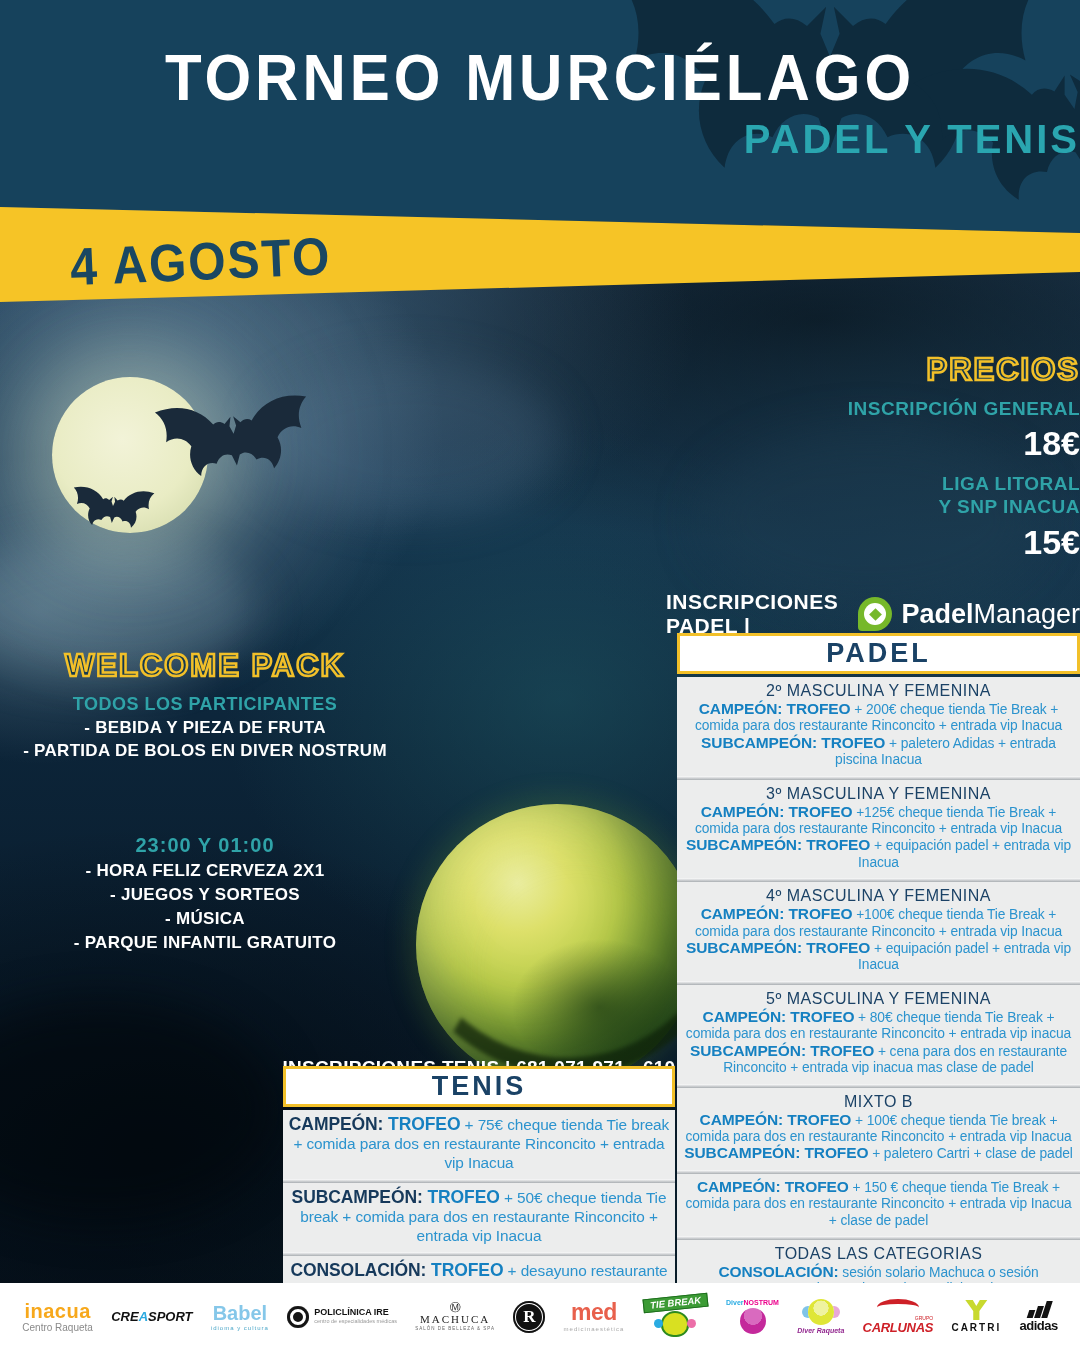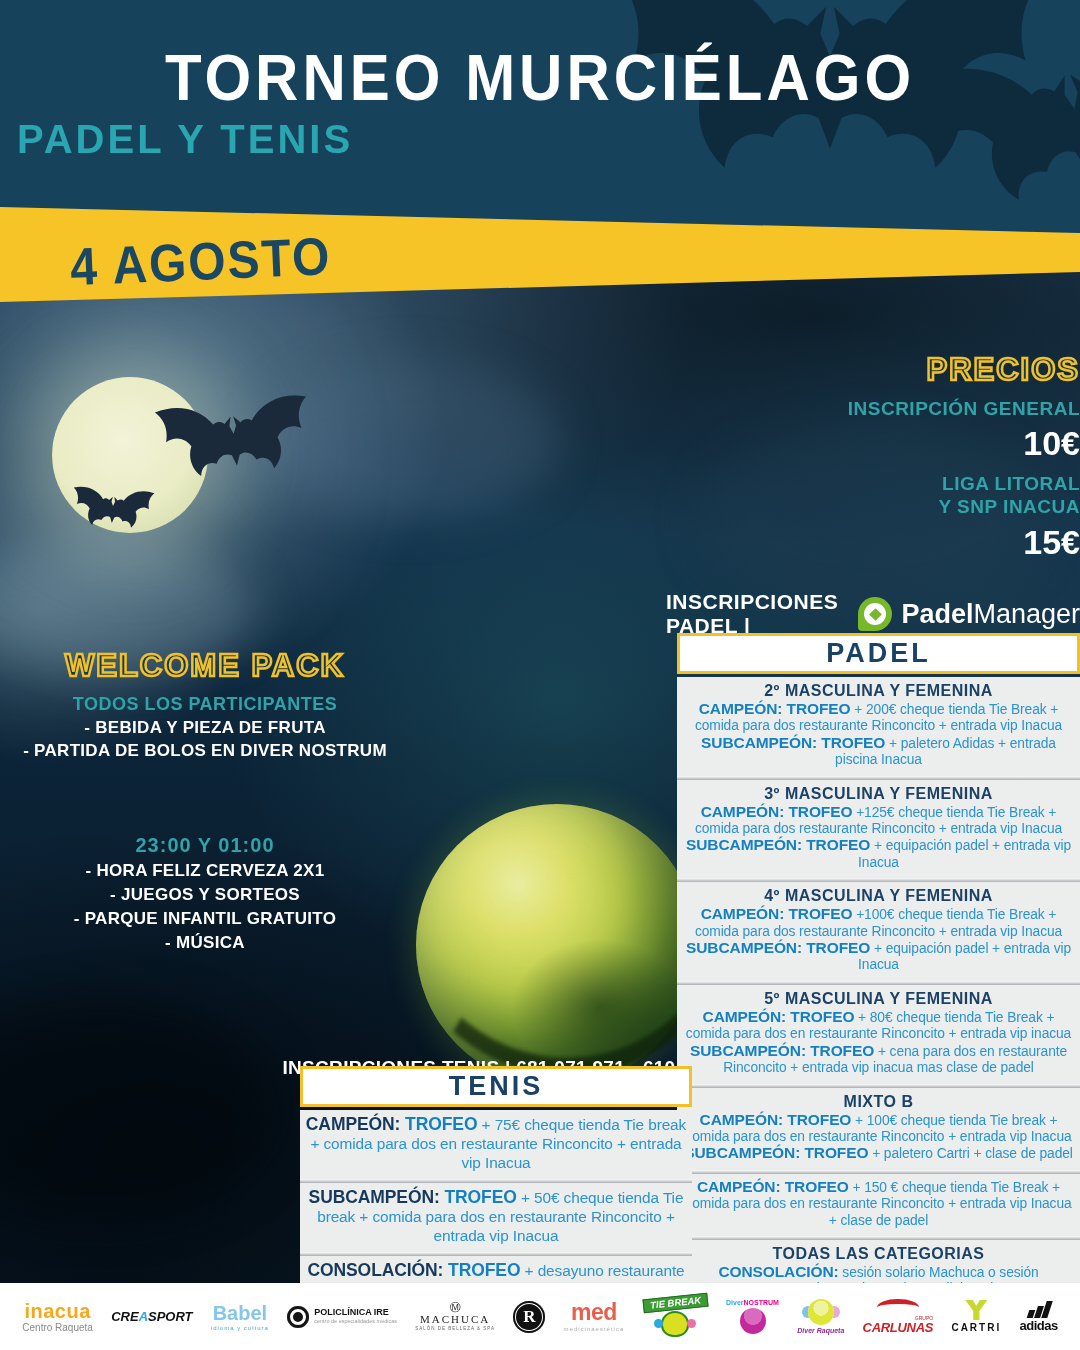--- a/index.html
+++ b/index.html
@@ -51,21 +51,21 @@
   .header{
     position:absolute;left:0;top:0;width:1080px;height:240px;z-index:3;background:#16425C;
     clip-path:polygon(0 0,1080px 0,1080px 233px,0 207px);
   }
   .header .bat{z-index:0;}
   .title{
     position:relative;z-index:2;margin:0;padding-top:42px;text-align:center;color:#FFFFFF;
     font-size:60px;font-weight:bold;letter-spacing:4px;transform:scaleY(1.08);
   }
   .subtitle{
-    position:relative;z-index:2;margin:6px 0 0;text-align:left;color:#2AA6B0;
+    position:relative;z-index:2;margin:6px 0 0;text-align:right;color:#2AA6B0;
     font-size:40px;font-weight:bold;letter-spacing:3px;padding-left:17px;
   }
   
   .ribbon{
     position:absolute;left:0;top:0;width:1080px;height:310px;z-index:3;background:#F6C426;
     clip-path:polygon(0 207px,1080px 233px,1080px 272px,0 302px);
   }
   .date{
     position:absolute;left:70px;top:234px;margin:0;color:#1A4762;
     font-size:48px;font-weight:bold;letter-spacing:2px;transform:rotate(-2.5deg) scaleY(1.1);
@@ -99,21 +99,21 @@
   
   .tbl{position:absolute;z-index:4;}
   .tbl-header{
     background:#FFFFFF;border:3px solid #F2C029;box-sizing:border-box;
     text-align:center;color:#1A4266;font-size:27px;font-weight:bold;letter-spacing:3px;
     padding:2px 0;
   }
   .rows{margin-top:3px;}
   .row{background:#ECEDED;text-align:center;padding:5px 4px 7px;}
   .sep{height:4px;background:linear-gradient(180deg,#FDFDFD,#A9AEB2);}
-  .row-title{margin:0 0 1px;color:#1B4266;font-size:16px;font-weight:bold;letter-spacing:.5px;}
+  .row-title{margin:0 0 1px;color:#1B4266;font-size:16px;font-weight:normal;letter-spacing:.5px;}
   .row p.line{margin:0;color:#2B93CE;font-size:13.8px;line-height:16.4px;letter-spacing:-.1px;}
   .row .lbl{color:#1580C1;font-weight:bold;font-size:15.5px;}
   
   .tenis .row p.line{font-size:15.4px;line-height:19px;}
   .tenis .row .lbl-navy{color:#16395B;font-weight:bold;font-size:17.5px;}
   .tenis .row .lbl{font-size:17.5px;}
   
   .welcome{position:absolute;left:5px;top:648px;width:400px;text-align:center;z-index:4;}
   .welcome h2{margin:0;font-size:31px;}
   .w-sub{margin:10px 0 0;color:#2FA3A8;font-size:18px;font-weight:bold;letter-spacing:.5px;}
@@ -207,21 +207,21 @@
     <h2 class="subtitle">PADEL Y TENIS</h2>
   </header>
 
   <div class="ribbon">
     <p class="date">4 AGOSTO</p>
   </div>
 
   <section class="precios">
     <h2 class="outline">PRECIOS</h2>
     <p class="p-label">INSCRIPCIÓN GENERAL</p>
-    <p class="p-price">10€</p>
+    <p class="p-price">18€</p>
     <p class="p-label two"><span>LIGA LITORAL</span><br><span>Y SNP INACUA</span></p>
     <p class="p-price">15€</p>
   </section>
 
   <div class="ins-padel">
     <span class="lbl-w">INSCRIPCIONES PADEL |</span>
     <span class="pm-icon">
         <span class="disc">
           <span class="diamond"></span>
         </span>
@@ -284,27 +284,27 @@
     <h2 class="outline">WELCOME PACK</h2>
     <p class="w-sub">TODOS LOS PARTICIPANTES</p>
     <p class="w-line">- BEBIDA Y PIEZA DE FRUTA</p>
     <p class="w-line">- PARTIDA DE BOLOS EN DIVER NOSTRUM</p>
   </section>
 
   <section class="schedule">
     <p class="s-time">23:00 Y 01:00</p>
     <p class="s-line">- HORA FELIZ CERVEZA 2X1</p>
     <p class="s-line">- JUEGOS Y SORTEOS</p>
+    <p class="s-line">- MÚSICA</p>
     <p class="s-line">- PARQUE INFANTIL GRATUITO</p>
-    <p class="s-line">- MÚSICA</p>
   </section>
 
   <p class="ins-tenis">INSCRIPCIONES TENIS | 681 071 971 - 610 612 080</p>
 
-  <section class="tbl tenis" style="left:283px;top:1066px;width:392px;margin-left:17px;">
+  <section class="tbl tenis" style="left:283px;top:1066px;width:392px;">
     <div class="tbl-header">TENIS</div>
     <div class="rows">
       <div class="row">
         <p class="line"><span class="lbl-navy">CAMPEÓN:</span><span class="lbl"> TROFEO</span><span> + 75€ cheque tienda Tie break + comida para dos en restaurante Rinconcito + entrada vip Inacua</span></p>
       </div>
       <div class="sep"></div>
       <div class="row">
         <p class="line"><span class="lbl-navy">SUBCAMPEÓN:</span><span class="lbl"> TROFEO</span><span> + 50€ cheque tienda Tie break + comida para dos en restaurante Rinconcito + entrada vip Inacua</span></p>
       </div>
       <div class="sep"></div>

